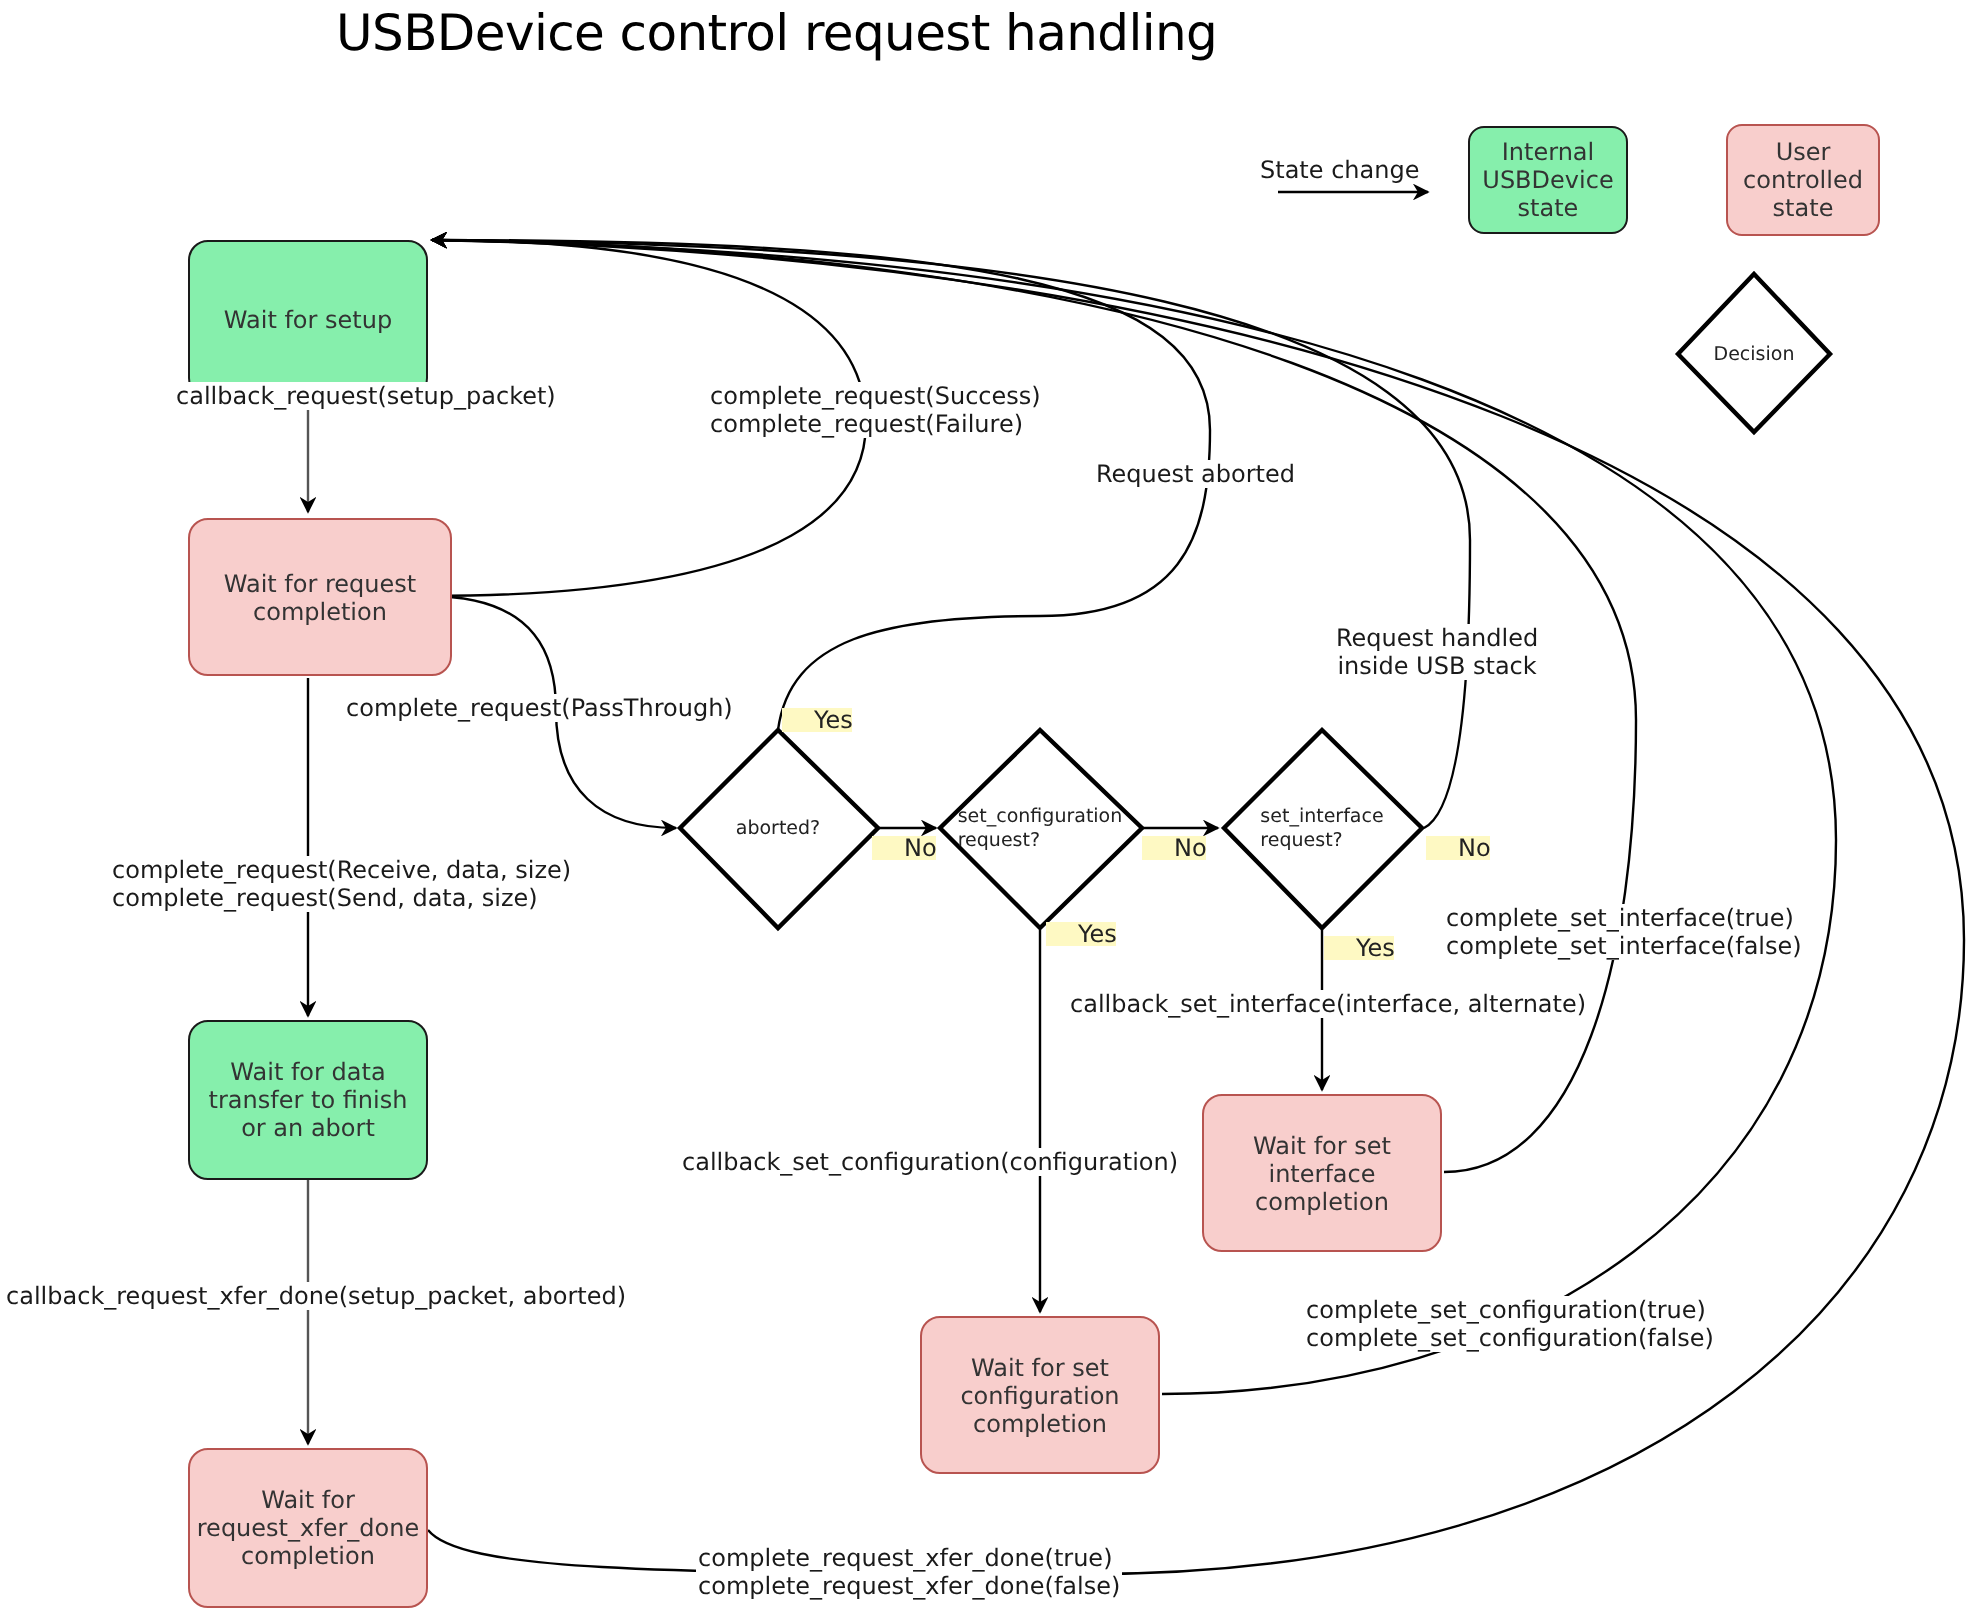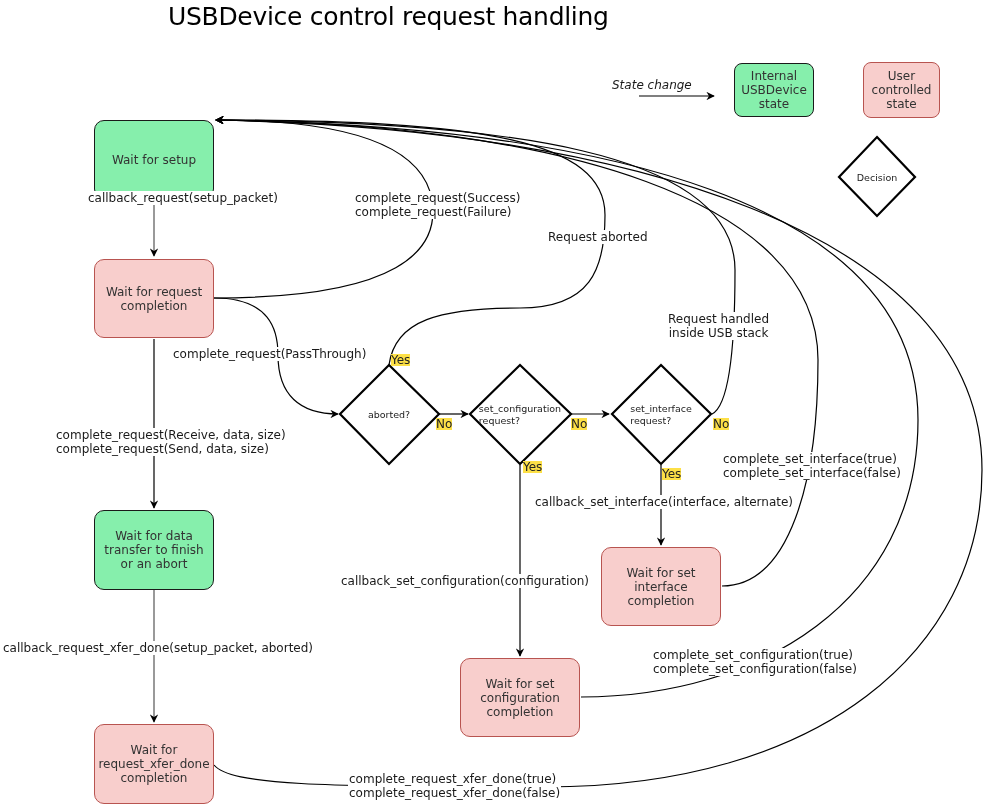--- a/index.html
+++ b/index.html
@@ -10,21 +10,21 @@
   svg#diagram { position: absolute; left: 0; top: 0; }
   .node { position: absolute; box-sizing: border-box; border-radius: 10px;
           display: flex; align-items: center; justify-content: center; text-align: center;
           font-size: 12px; line-height: 14px; color: #333; white-space: pre-line; }
   .node.internal { background: #86efac; border: 1.3px solid #1a1a1a; }
   .node.user { background: #f8cecc; border: 1.3px solid #b85450; }
   .lbl { position: absolute; font-size: 12px; line-height: 14px; color: #1a1a1a;
          white-space: pre; background: #ffffff; padding: 0 1px; }
   .dlabel { position: absolute; font-size: 9.5px; line-height: 12px; color: #222;
             text-align: left; white-space: pre; transform: translate(-50%, -50%); }
-  .yn { position: absolute; font-size: 12px; color: #222; background: #fde047; line-height: 12px; }
+  .yn { position: absolute; font-size: 12px; color: #222; background: #fef9c3; line-height: 12px; padding-left: 16px; }
 </style>
 </head>
 <body>
 
 <div id="title">USBDevice control request handling</div>
 
 <svg id="diagram" width="983" height="805" viewBox="0 0 983 805">
   <defs>
     <marker id="arrow" viewBox="0 0 10 10" refX="9" refY="5" markerWidth="7" markerHeight="7" orient="auto-start-reverse">
       <path d="M0,0 L10,5 L0,10 L3,5 z" fill="#000"></path>
@@ -70,36 +70,36 @@
 </svg>
 
 <div class="dlabel" style="left:389px; top:415px;">aborted?</div>
 <div class="dlabel" style="left:520px; top:415px;">set_configuration
 request?</div>
 <div class="dlabel" style="left:661px; top:415px;">set_interface
 request?</div>
 <div class="dlabel" style="left:877px; top:178px;">Decision</div>
 
 <div class="node internal" style="left:94px; top:80px; width:120px; height:79px;margin-top:40px;">Wait for setup</div>
-<div class="node user" style="left:94px; top:259px; width:120px; height:79px;">Wait for request
+<div class="node user" style="left:94px; top:259px; width:132px; height:79px;">Wait for request
 completion</div>
 <div class="node internal" style="left:94px; top:510px; width:120px; height:80px;">Wait for data
 transfer to finish
 or an abort</div>
 <div class="node user" style="left:94px; top:724px; width:120px; height:80px;">Wait for
 request_xfer_done
 completion</div>
 <div class="node user" style="left:601px; top:547px; width:120px; height:79px;">Wait for set
 interface
 completion</div>
 <div class="node user" style="left:460px; top:658px; width:120px; height:79px;">Wait for set
 configuration
 completion</div>
 
-<div class="lbl" style="left:611px; top:78px;font-style:italic;">State change</div>
+<div class="lbl" style="left:629px; top:78px;">State change</div>
 <div class="node internal" style="left:734px; top:63px; width:80px; height:54px; border-radius:8px; line-height:14px;">Internal
 USBDevice
 state</div>
 <div class="node user" style="left:839px; top:62px; width:77px; height:56px; border-radius:8px;margin-left:24px;">User
 controlled
 state</div>
 
 <div class="lbl" style="left:87px; top:191px;">callback_request(setup_packet)</div>
 <div class="lbl" style="left:354px; top:191px;">complete_request(Success)
 complete_request(Failure)</div>

